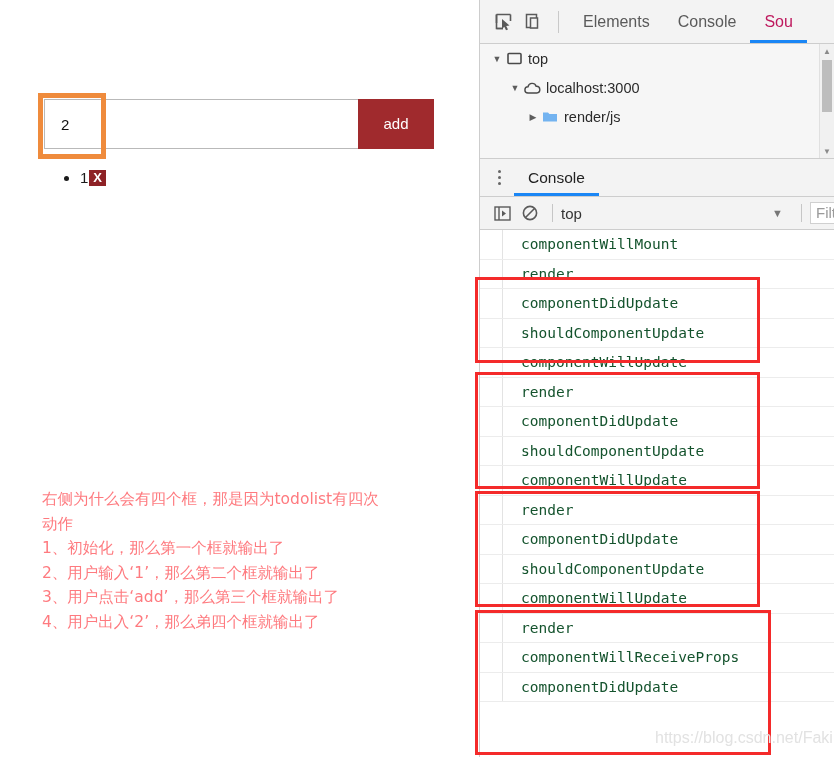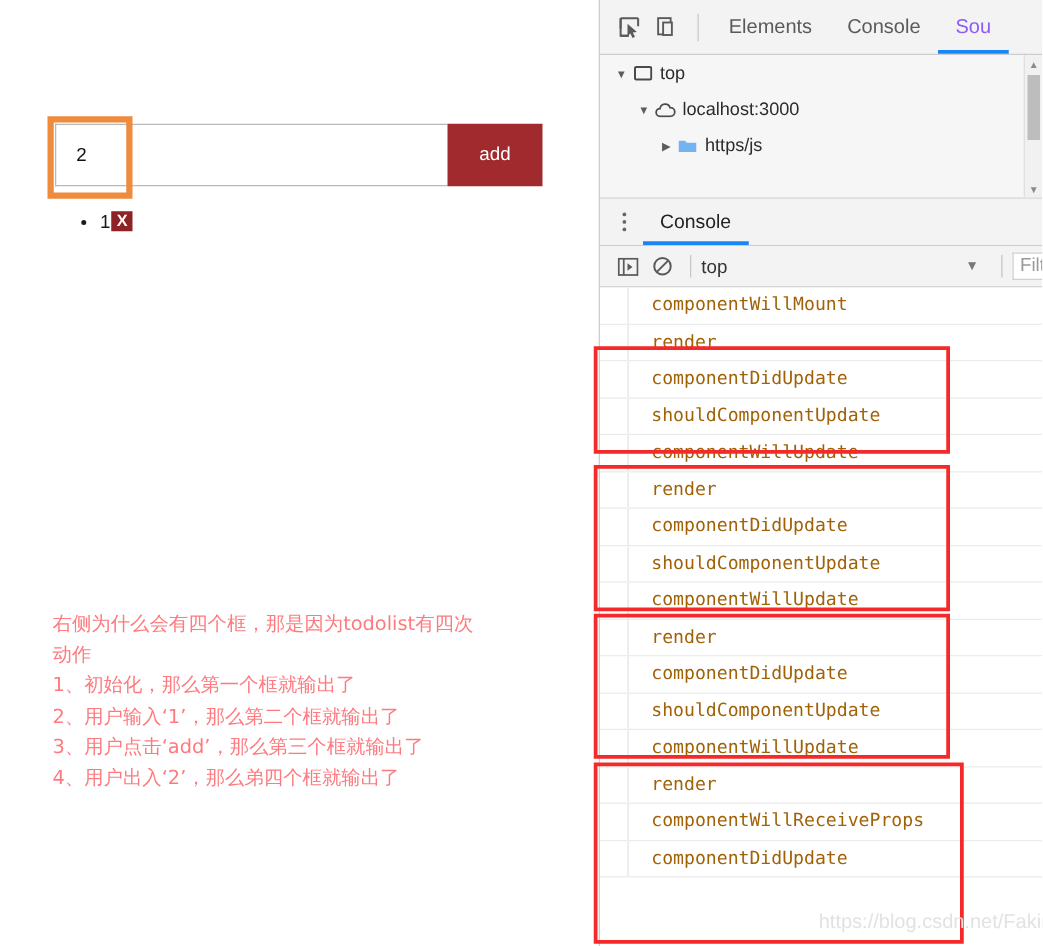--- a/index.html
+++ b/index.html
@@ -151,21 +151,21 @@
   .dt-tab {
     font-size: 16px;
     color: #5a5a5a;
     padding: 0 14px;
     line-height: 43px;
     height: 43px;
     cursor: pointer;
     white-space: nowrap;
   }
   .dt-tab.active {
-    color: #8b5cf6;
+    color: #be185d;
     box-shadow: inset 0 -3px 0 #1a86f5;
   }
 
   .dt-subtabs {
     position: relative;
     height: 40px;
     background: #f3f3f3;
     border-bottom: 1px solid #cdcdcd;
     display: flex;
     align-items: center;
@@ -324,21 +324,21 @@
     height: 476px;
     overflow: hidden;
   }
   .log-row {
     position: relative;
     height: 29.5px;
     line-height: 29.5px;
     border-bottom: 1px solid #ececec;
     font-family: "DejaVu Sans Mono", "Liberation Mono", monospace;
     font-size: 14.5px;
-    color: #a16207;
+    color: #14532d;
     padding-left: 41px;
     white-space: nowrap;
     overflow: hidden;
     box-sizing: border-box;
   }
   .log-row::before {
     content: "";
     position: absolute;
     left: 22px; top: 0; bottom: 0;
     width: 1px;
@@ -433,21 +433,21 @@
       <span class="tree-label">localhost:3000</span>
     </div>
 
     <div class="tree-row" style="padding-left:46px;">
       <span class="tree-arrow">▶</span>
       <span class="tree-ico">
         <svg width="16" height="13" viewBox="0 0 16 13">
           <path d="M1 2.5 h5 l1.4 1.6 H15 V11.5 H1 Z" fill="#73b3f0"></path>
         </svg>
       </span>
-      <span class="tree-label">https/js</span>
+      <span class="tree-label">render/js</span>
     </div>
 
 
     <div class="tree-scroll">
       <div class="tsb-arrow">▲</div>
       <div class="tsb-thumb"></div>
       <div class="tsb-arrow" style="position:absolute;bottom:0;left:0;right:0;">▼</div>
     </div>
   </div>
 

